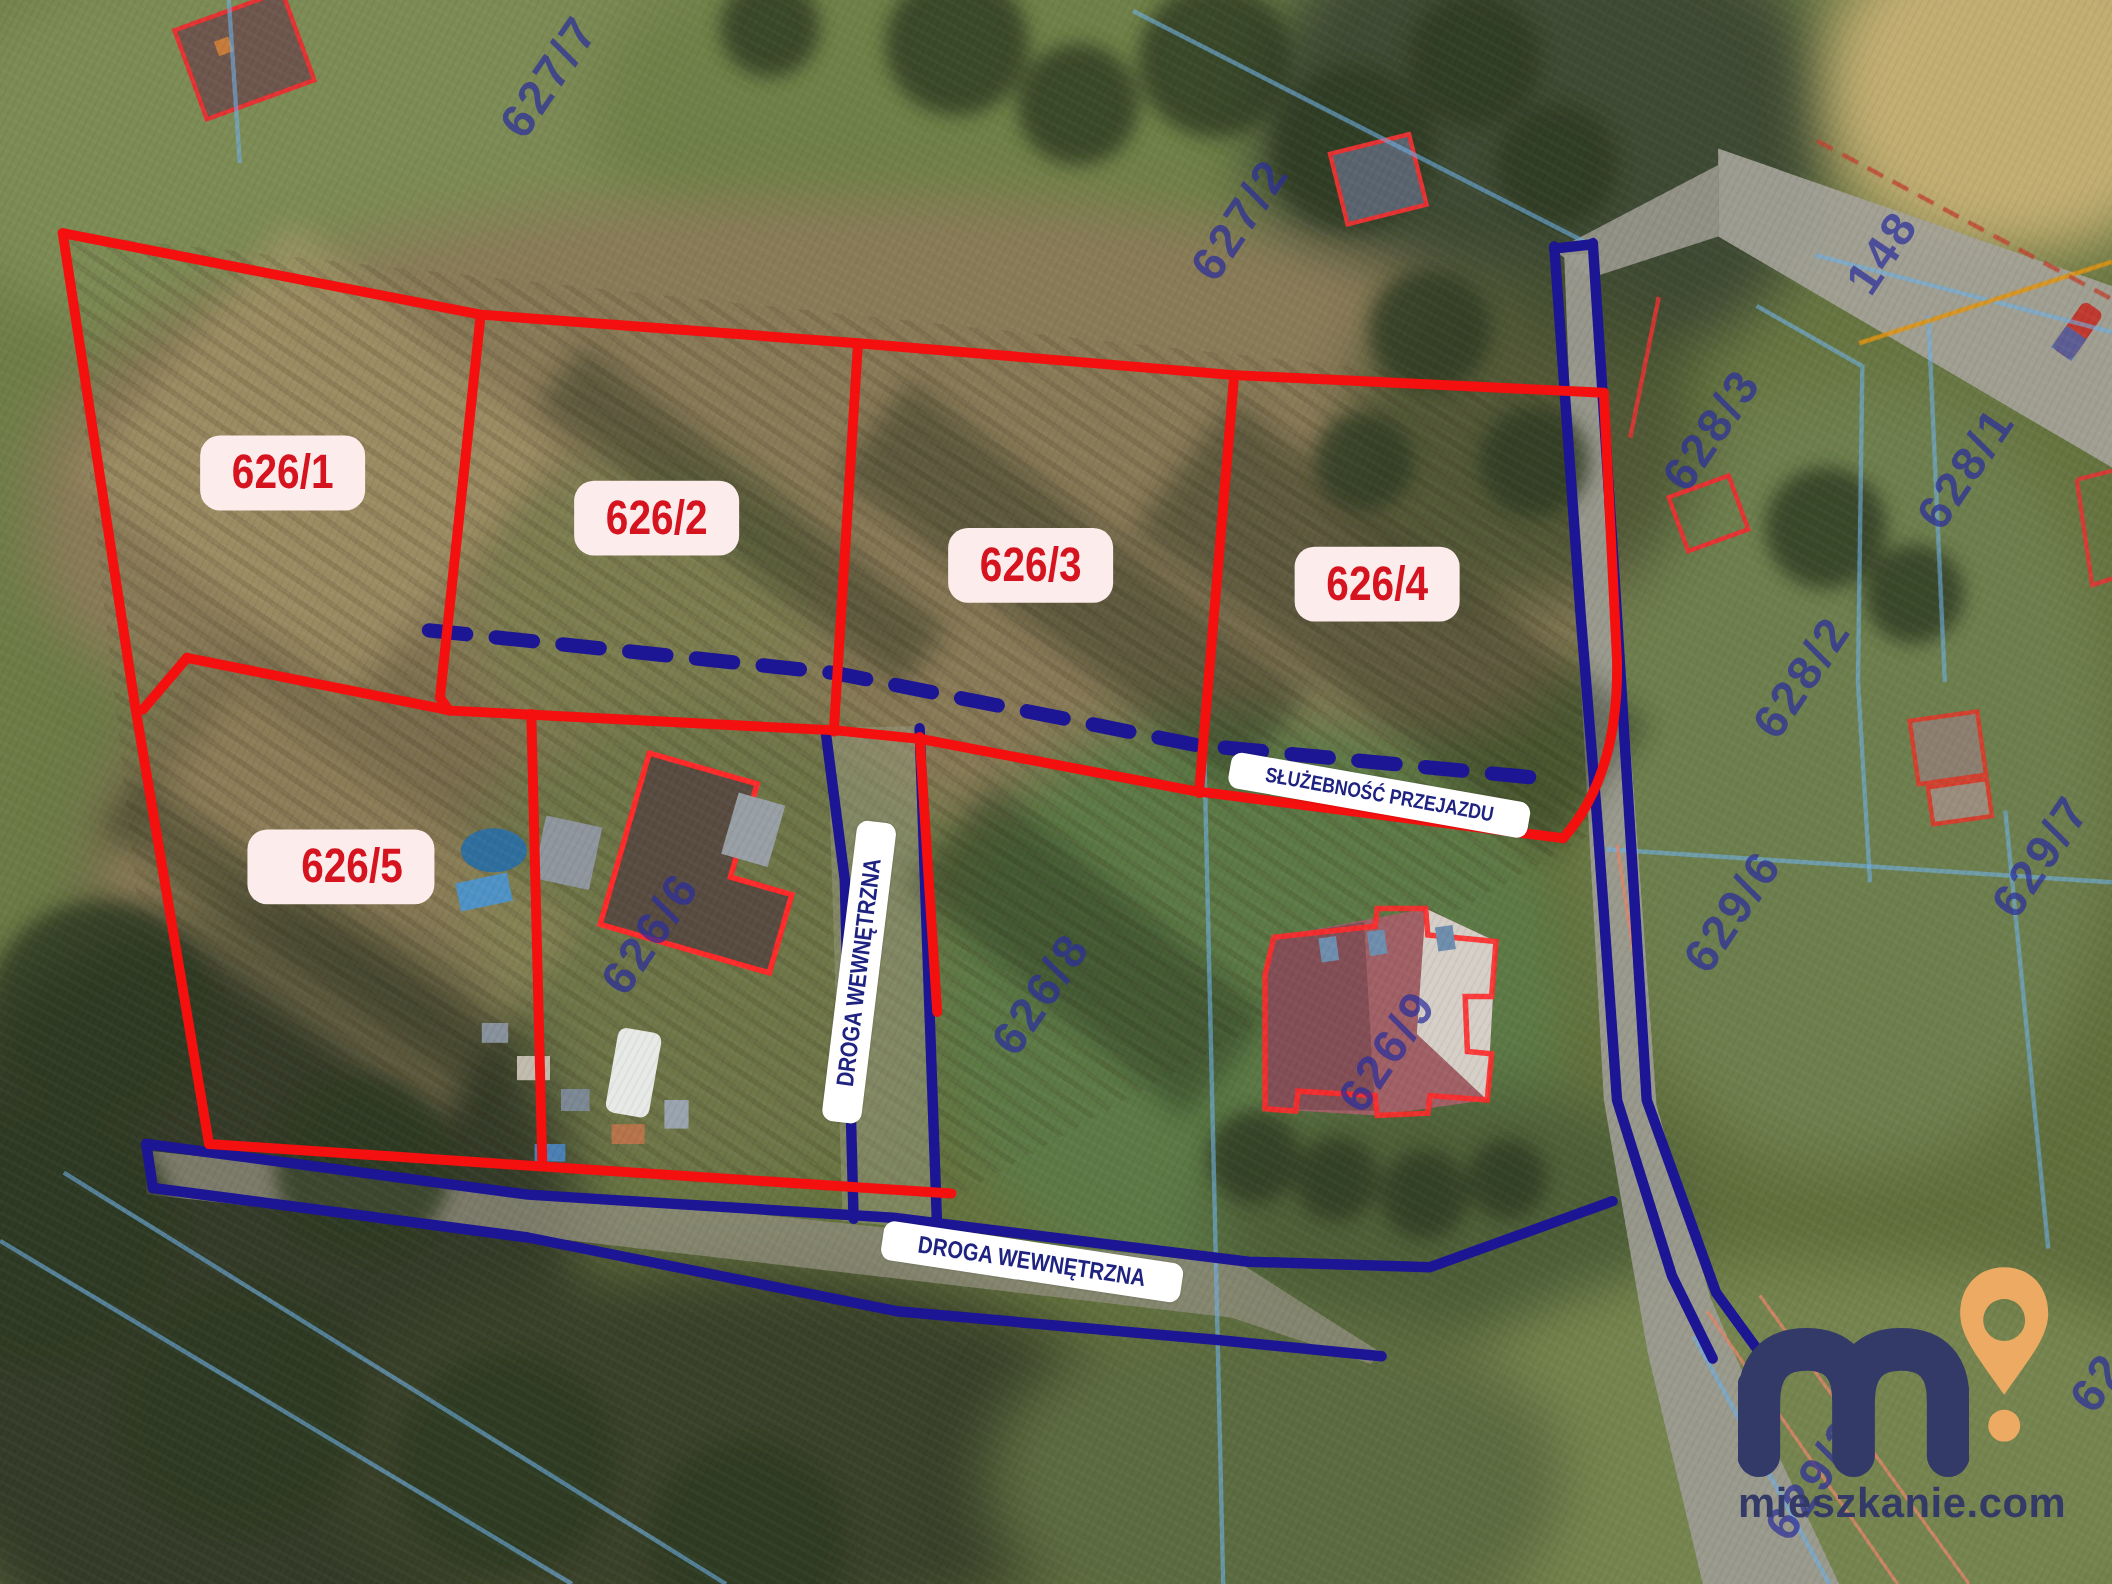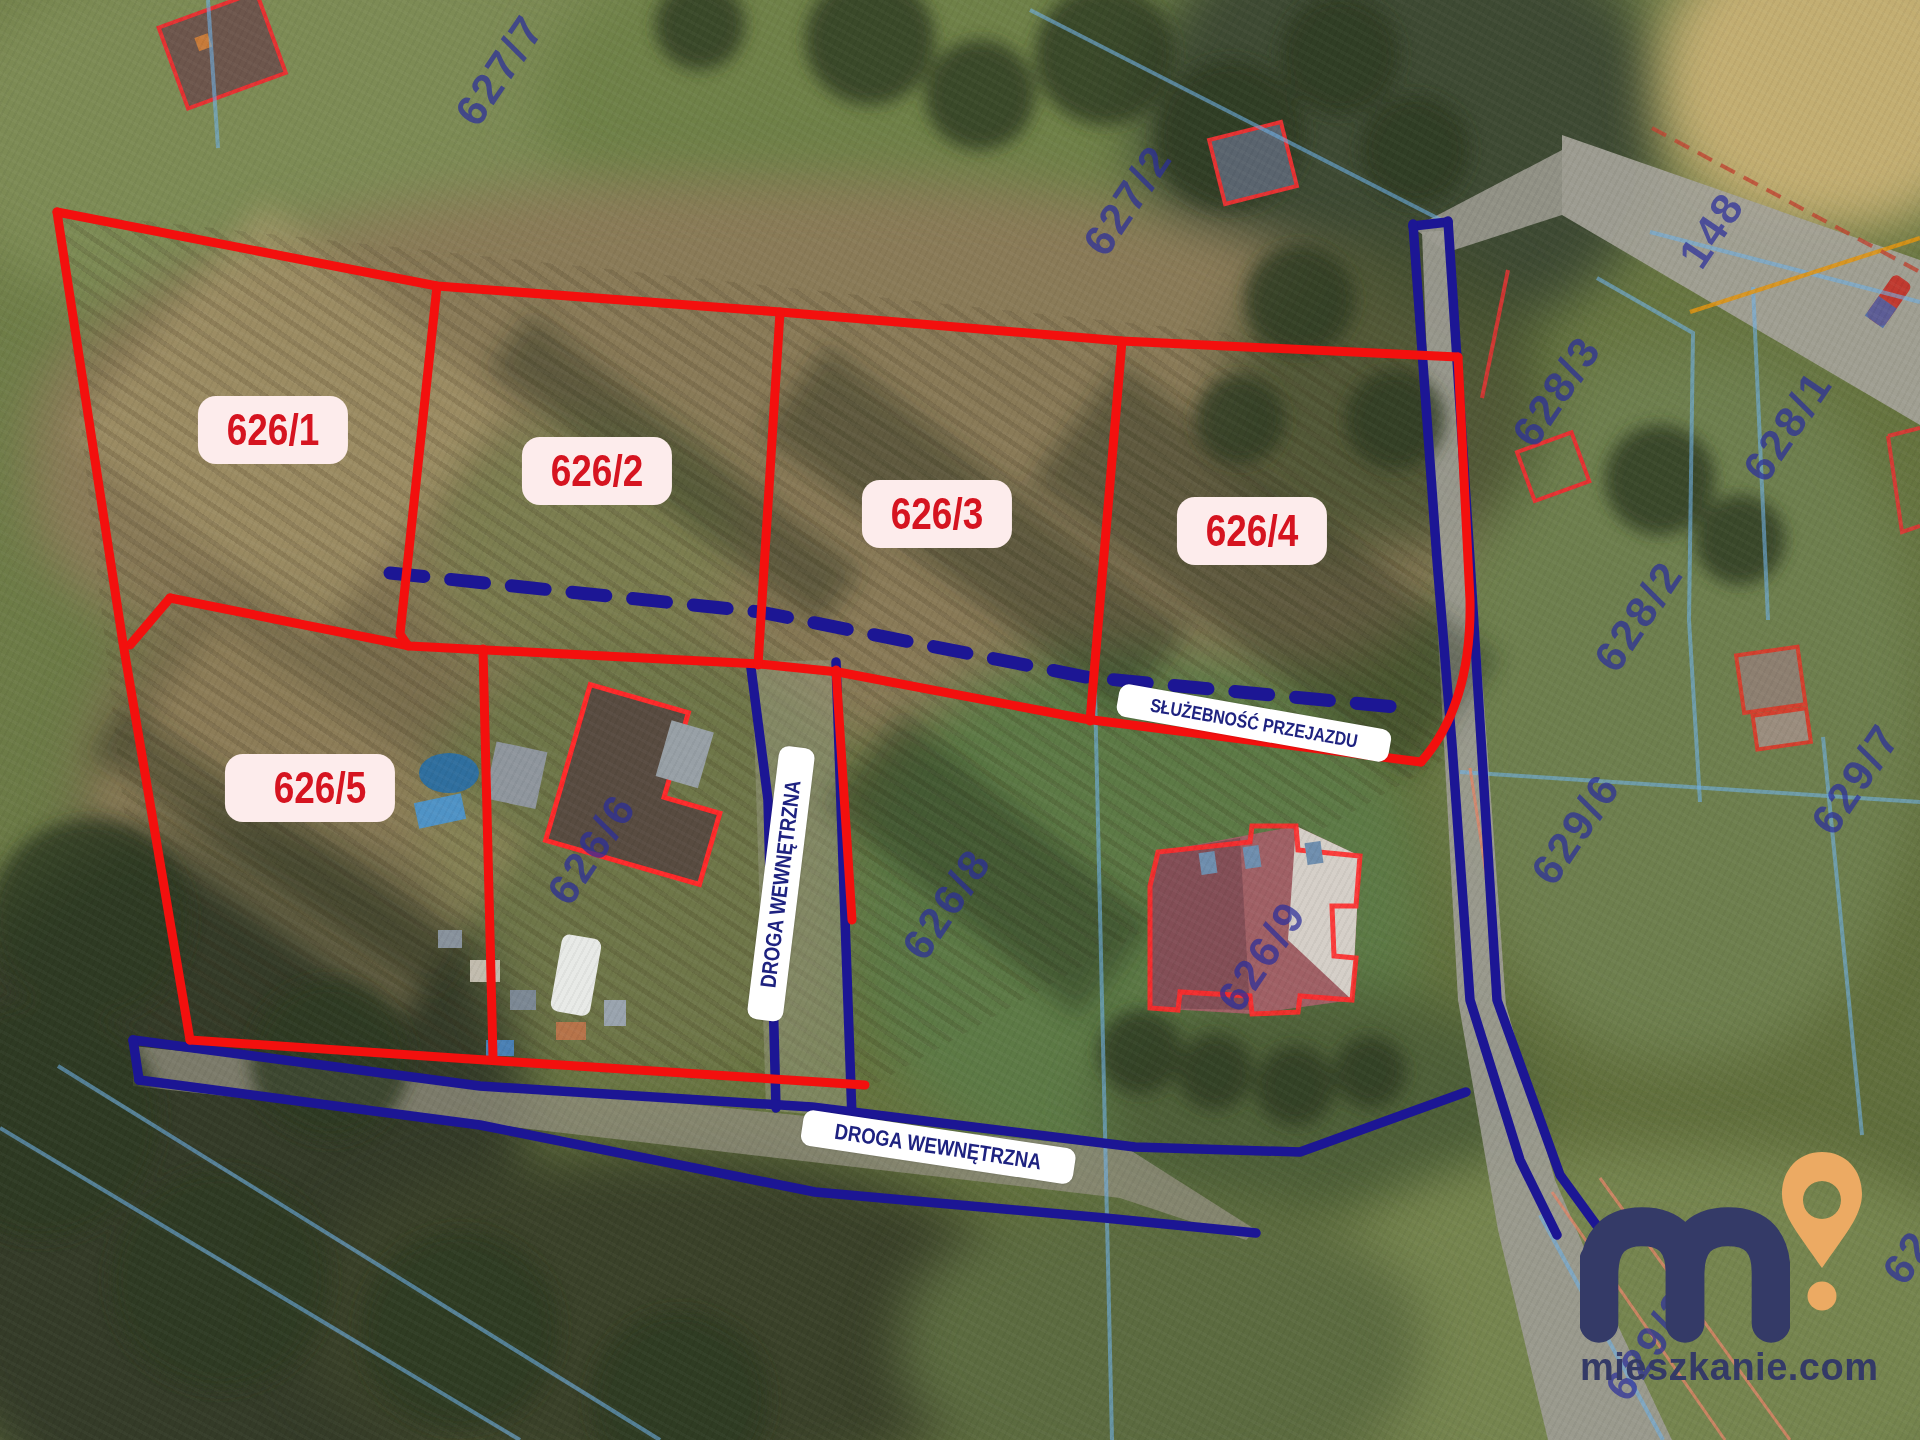--- a/index.html
+++ b/index.html
@@ -236,21 +236,21 @@
       <path class="red-line" d="M190,1040 L455,1058 L865,1085"></path>
       <path class="red-line" d="M437,286 L400,634 L408,646"></path>
       <path class="red-line" d="M780,312 L758,665"></path>
       <path class="red-line" d="M1122,341 L1090,721"></path>
       <path class="red-line" d="M483,649 L493,1058"></path>
       <path class="red-line" d="M836,670 L852,920"></path>
     </g>
   </svg>
 
   <div id="labels">
-      <div class="badge" style="left: 257px; top: 430px; margin-left: 16px;"><span class="condense">626/1</span></div>
+      <div class="badge" style="left: 257px; top: 430px;"><span class="condense">626/1</span></div>
       <div class="badge" style="left: 597px; top: 471px;"><span class="condense">626/2</span></div>
       <div class="badge" style="left: 937px; top: 514px;"><span class="condense">626/3</span></div>
       <div class="badge" style="left: 1252px; top: 531px;"><span class="condense">626/4</span></div>
       <div class="badge" style="left: 310px; top: 788px; padding-left: 40px;"><span class="condense">626/5</span></div>
       <div class="roadlabel" style="left: 1254px; top: 723px; font-size: 19px; transform: translate(-50%, -50%) rotate(10deg);"><span class="condense">SŁUŻEBNOŚĆ PRZEJAZDU</span></div>
       <div class="roadlabel" style="left: 781px; top: 884px; font-size: 22px; transform: translate(-50%, -50%) rotate(-83deg);"><span class="condense">DROGA WEWNĘTRZNA</span></div>
       <div class="roadlabel" style="left: 938px; top: 1147px; font-size: 22px; transform: translate(-50%, -50%) rotate(8.5deg);"><span class="condense">DROGA WEWNĘTRZNA</span></div>
       <div class="cad" style="left: 500px; top: 70px;">627/7</div>
       <div class="cad" style="left: 1128px; top: 200px;">627/2</div>
       <div class="cad" style="left: 1712px; top: 230px;">148</div>

